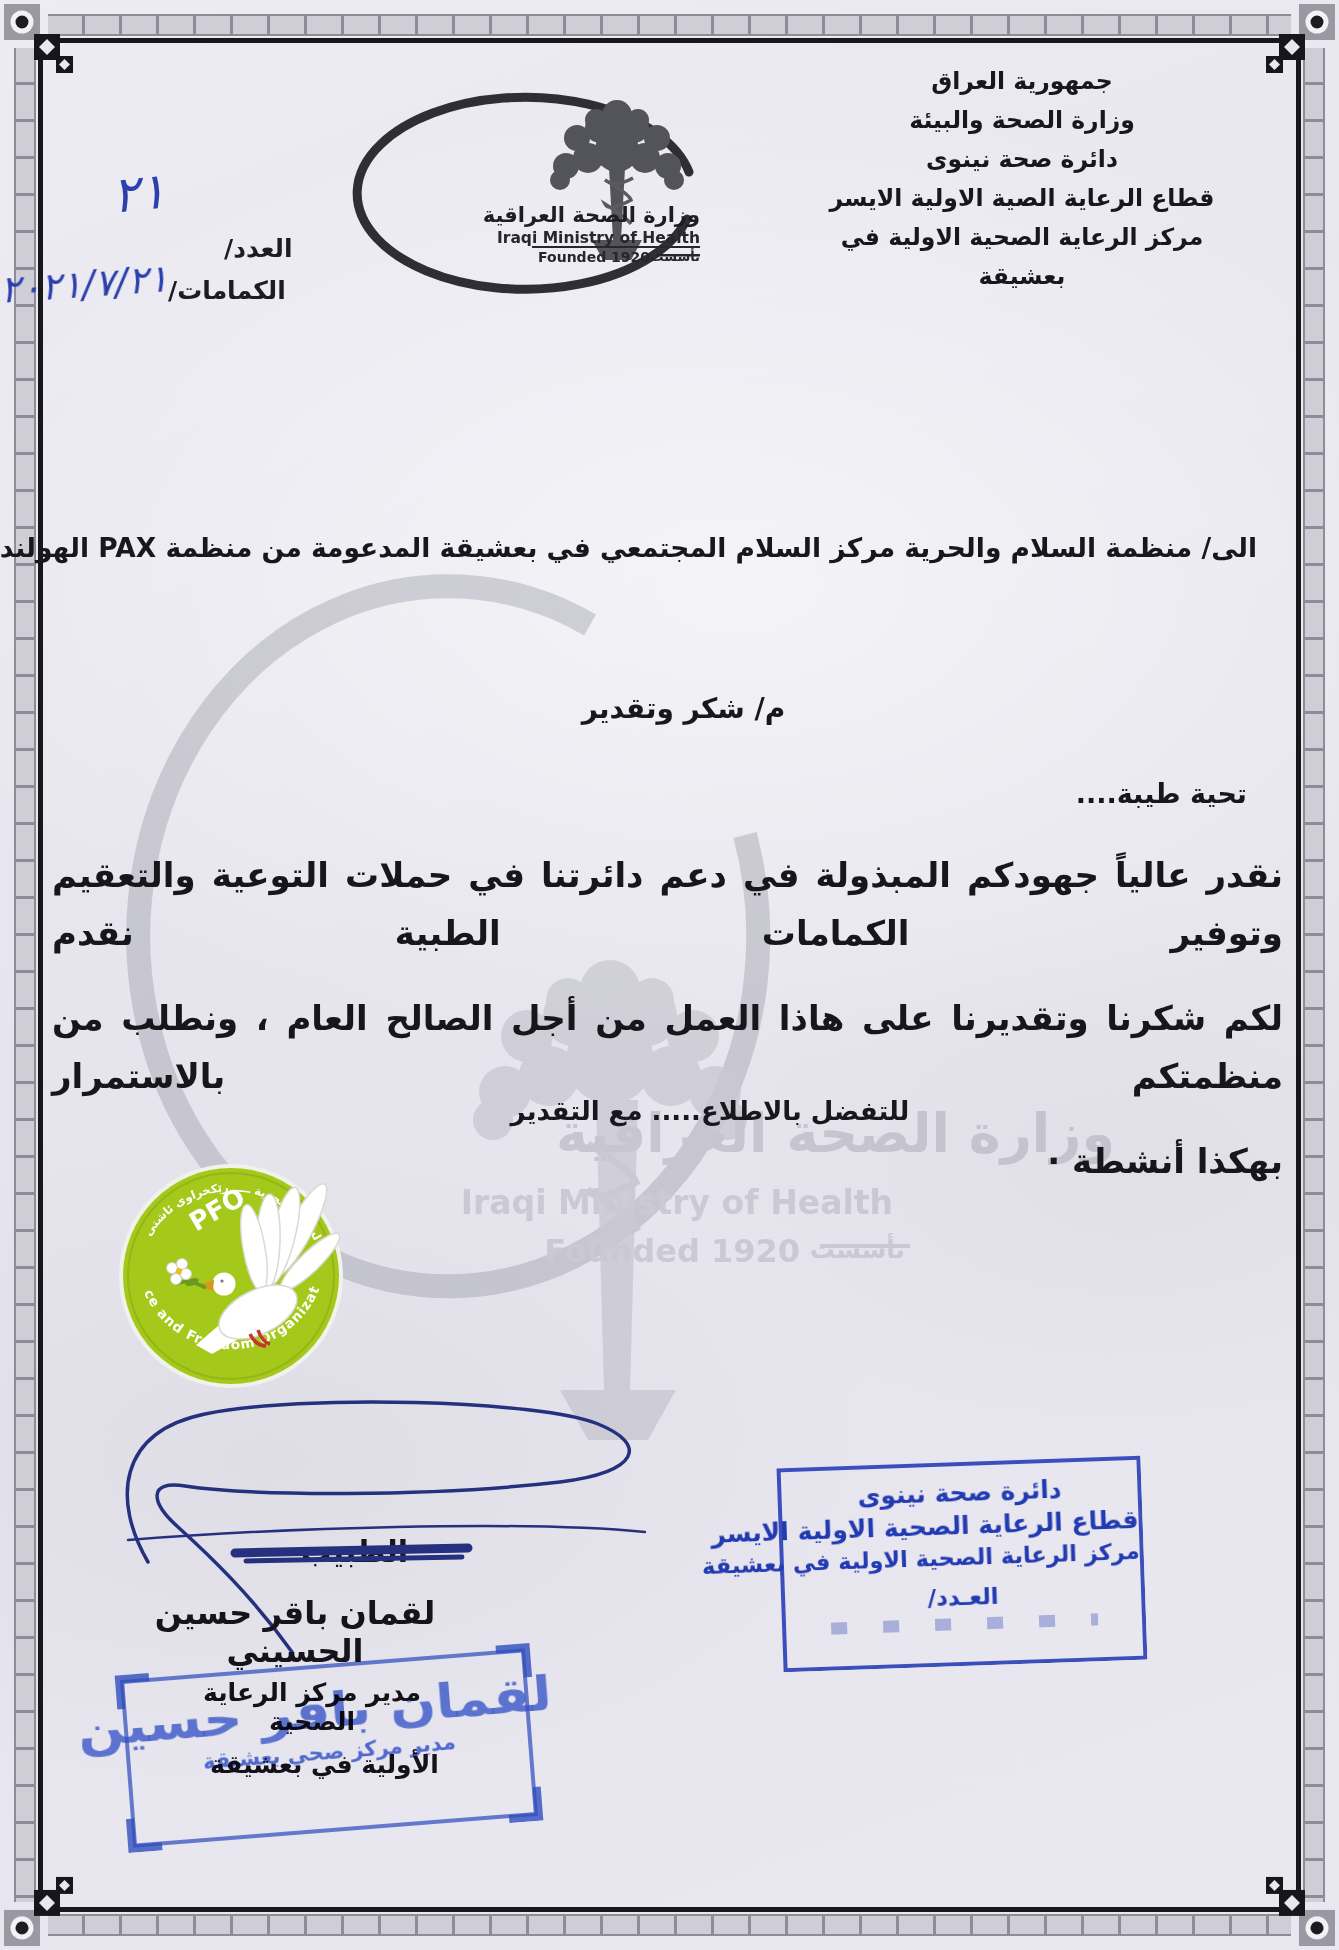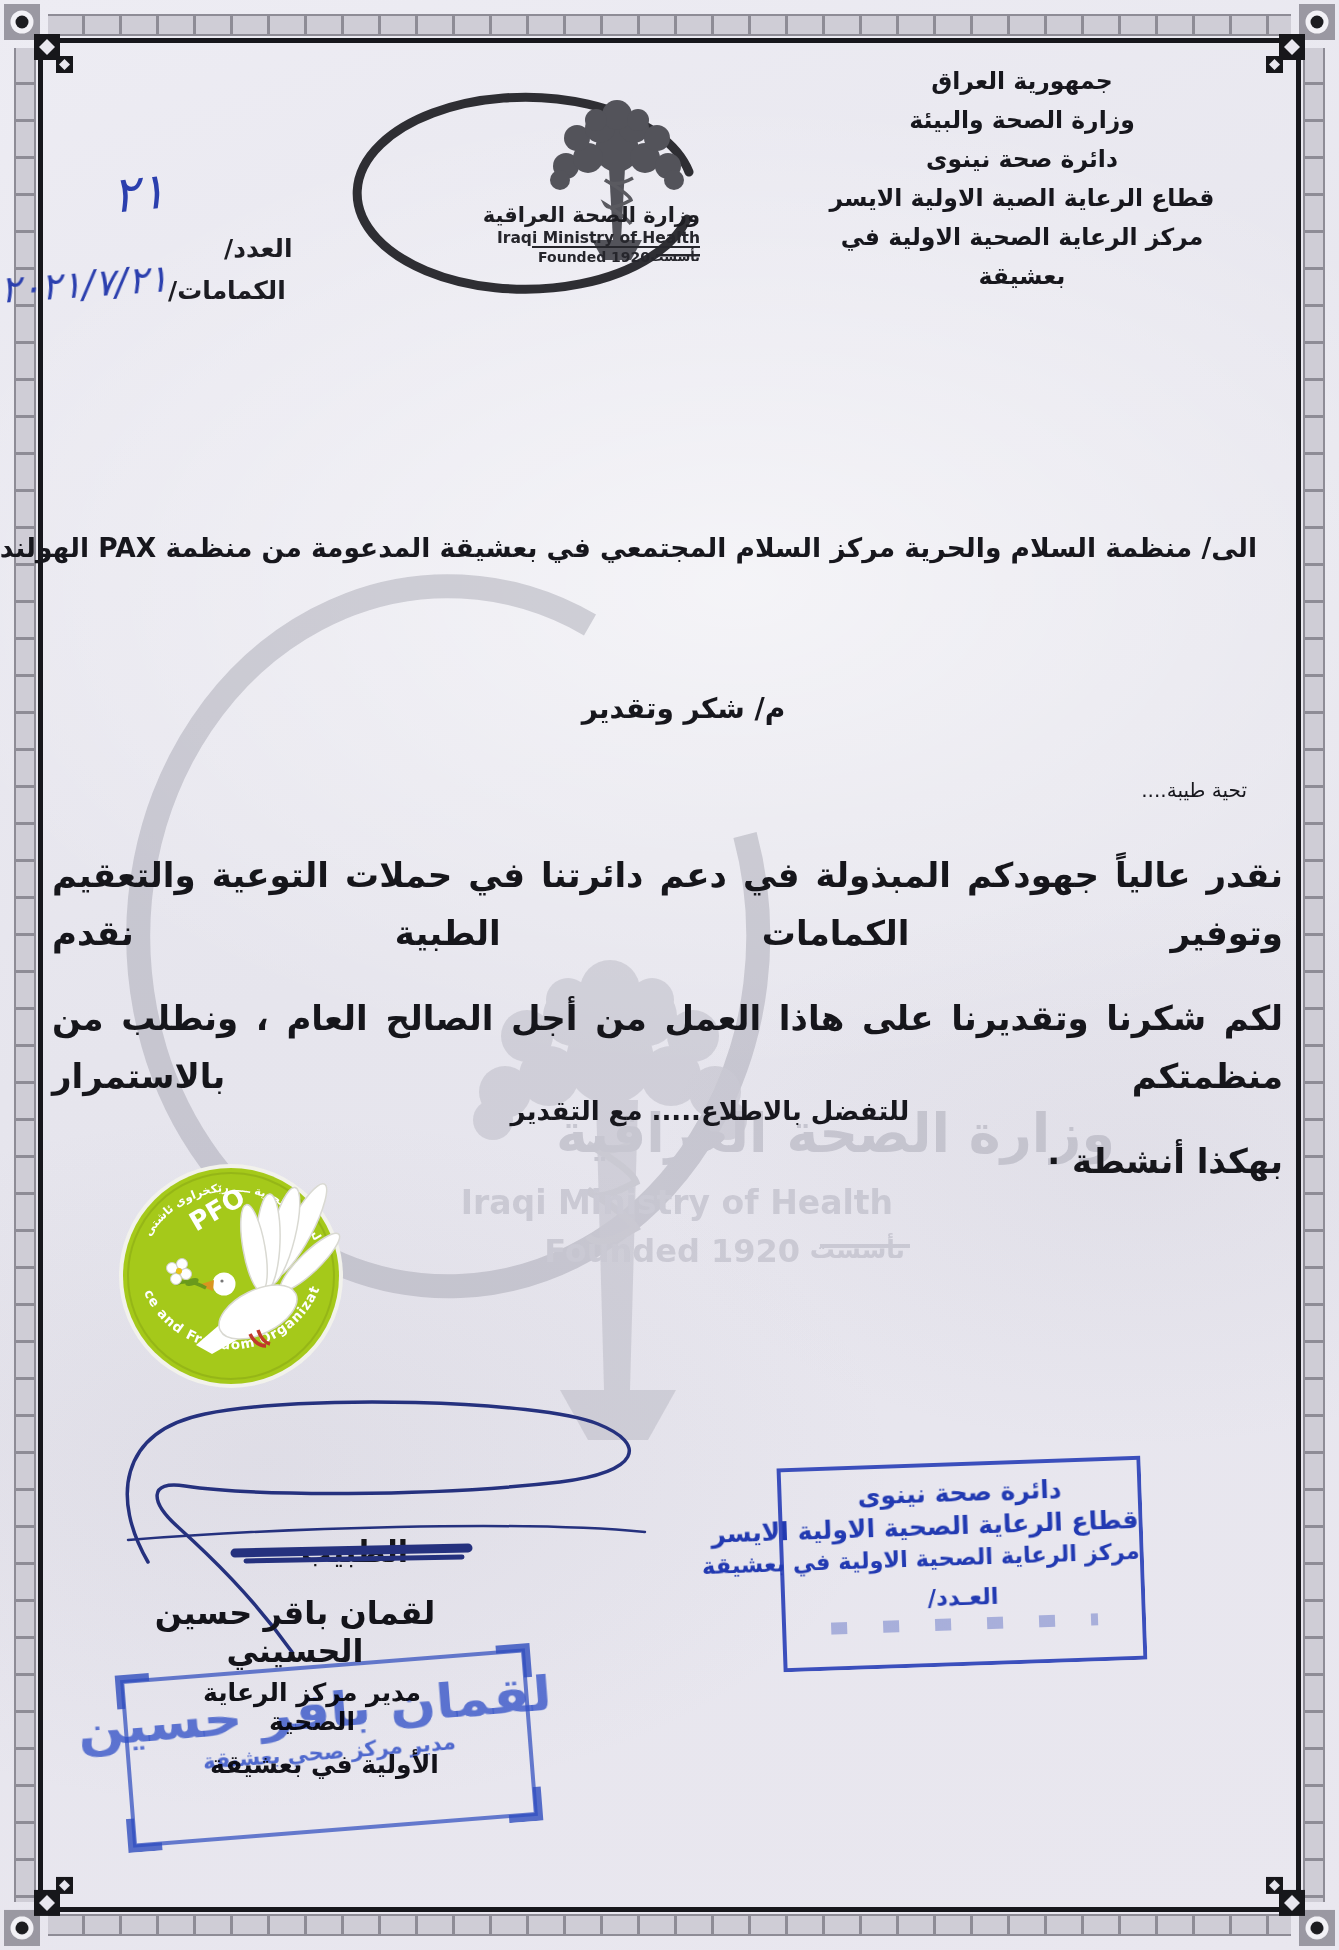--- a/index.html
+++ b/index.html
@@ -35,21 +35,21 @@
   .arab{direction:rtl;}
   .letterhead{right:74px;top:62px;width:486px;text-align:center;font-weight:bold;font-size:23.5px;line-height:39px;color:#17171d;}
   .ref-label{font-weight:bold;font-size:25px;color:#1c1c22;}
   .hand{color:#2b3fae;font-style:italic;}
   .num-label{left:224px;top:198px;margin-top:36px;}
   .num-value{left:112px;top:164px;font-size:50px;transform:rotate(-6deg);direction:ltr;}
   .date-label{left:168px;top:276px;}
   .date-value{left:0px;top:262px;font-size:38px;transform:rotate(-4deg);direction:ltr;letter-spacing:2px;white-space:nowrap;}
   .to-line{left:82px;right:82px;top:532px;text-align:center;font-weight:bold;font-size:26.5px;color:#17171d;white-space:nowrap;}
   .subject{left:0;right:0;top:692px;text-align:center;font-weight:bold;font-size:28px;color:#17171d;transform:translateX(14px);}
-  .greeting{right:92px;top:778px;font-weight:normal;font-size:20px;color:#17171d;margin-left:43px;}
+  .greeting{right:92px;top:778px;font-weight:bold;font-size:27px;color:#17171d;margin-left:43px;}
   .bodytext{left:52px;right:56px;top:846px;font-weight:bold;font-size:34px;color:#16161b;}
   .bodyline{text-align:justify;text-align-last:justify;margin-bottom:27px;line-height:58px;}
   .bodyline-last{text-align:right;line-height:58px;}
   .closing{left:500px;top:1096px;width:420px;text-align:center;font-weight:bold;font-size:26px;color:#17171d;}
   .sig-name{left:140px;top:1594px;width:310px;text-align:center;font-weight:bold;font-size:32px;color:#14141a;}
   .role1{left:178px;top:1678px;width:268px;text-align:center;font-weight:bold;font-size:25px;color:#14141a;mix-blend-mode:multiply;}
   .role2{left:210px;top:1750px;width:240px;text-align:left;font-weight:bold;font-size:25px;color:#14141a;mix-blend-mode:multiply;}
   
   .name-stamp{left:126px;top:1664px;width:398px;height:160px;transform:rotate(-4.5deg);
     border:4px solid rgba(52,86,205,.72);mix-blend-mode:multiply;}

